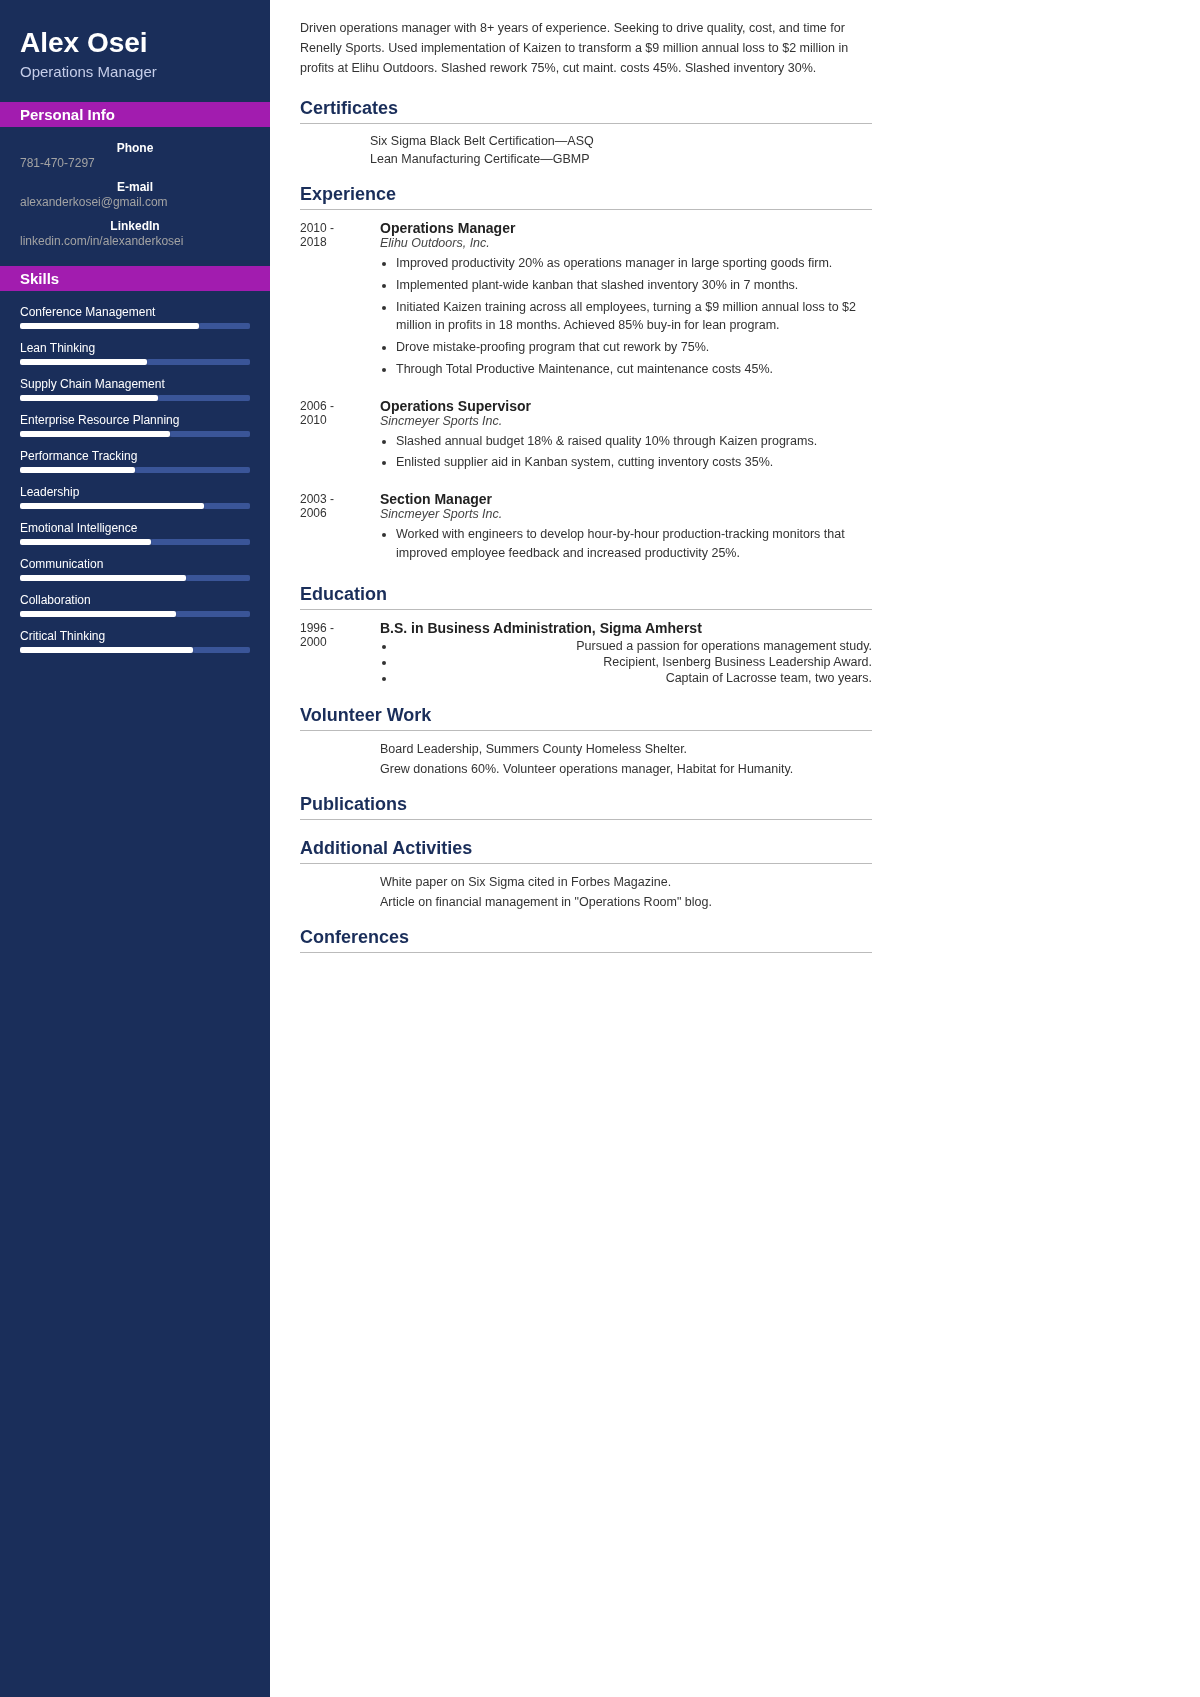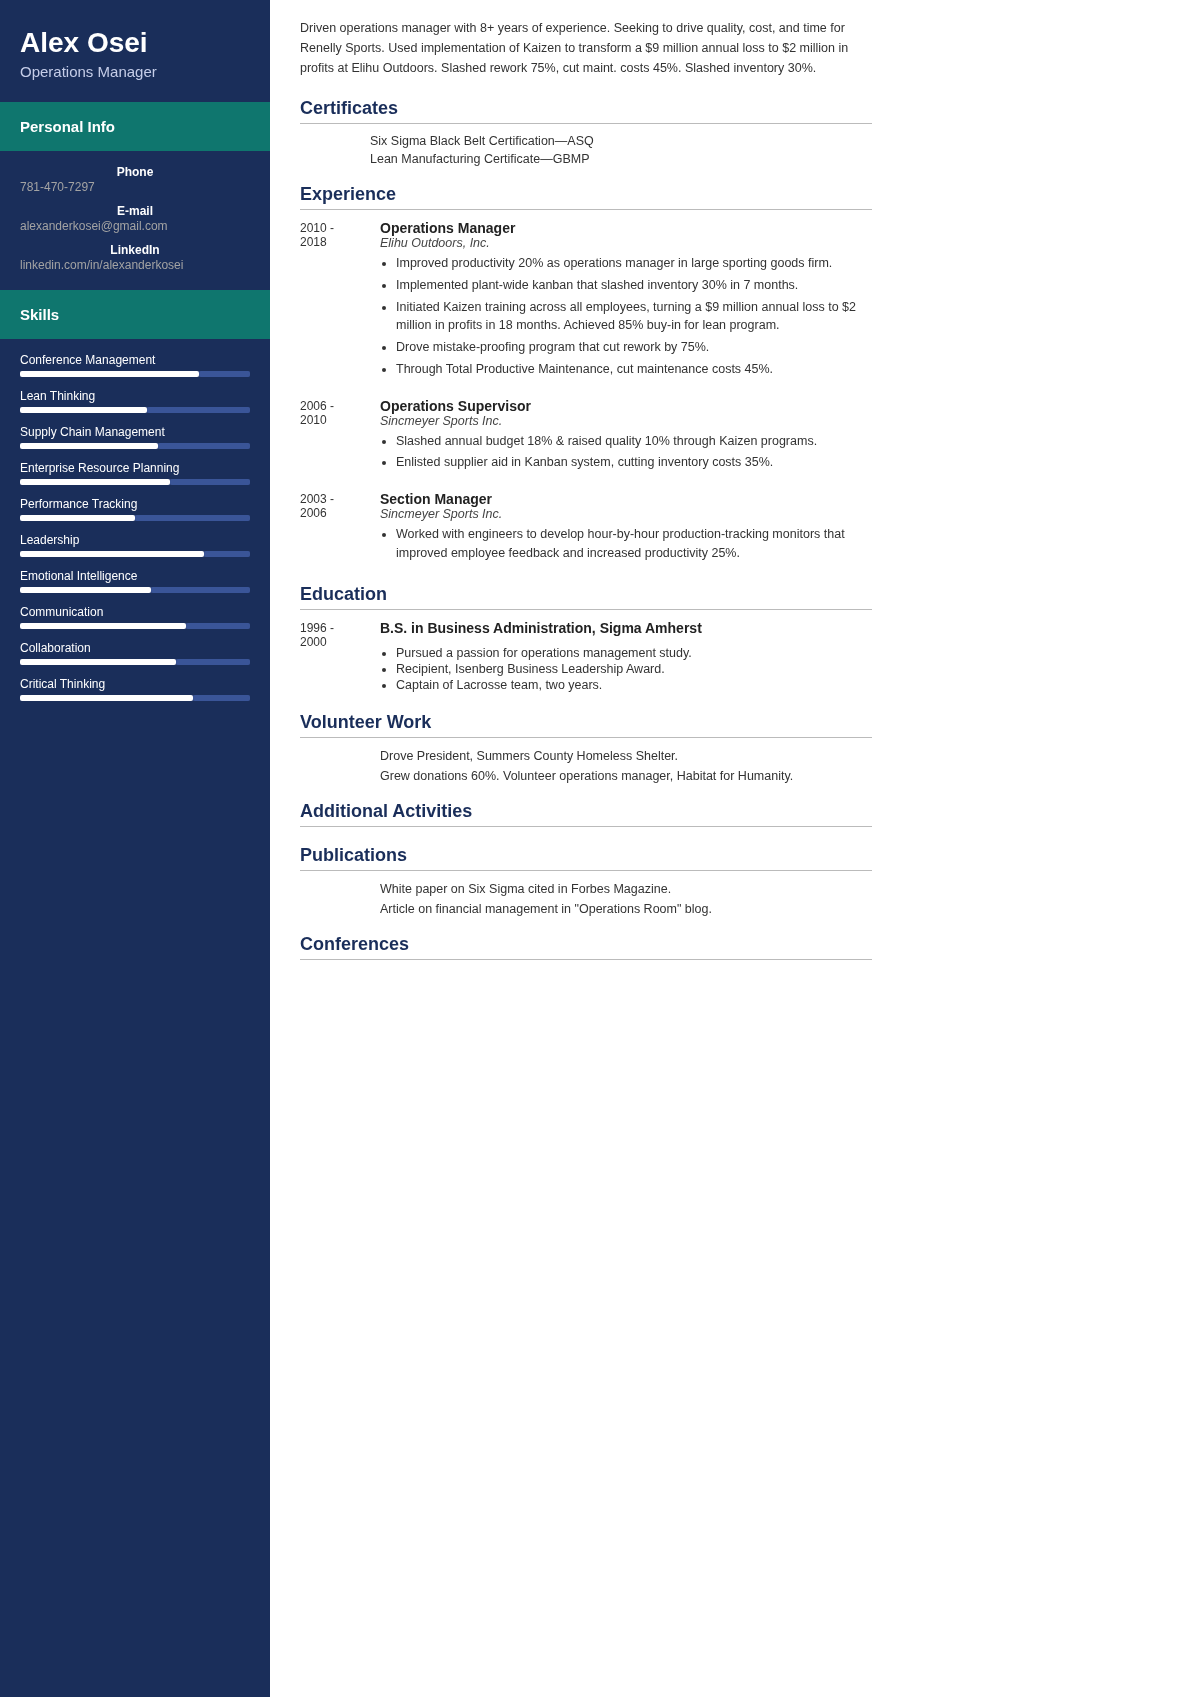--- a/index.html
+++ b/index.html
@@ -33,22 +33,22 @@
     }
     .sidebar-title {
       font-size: 15px;
       color: #c5cde8;
       margin-bottom: 22px;
     }
     .sidebar-section-title {
       font-size: 15px;
       font-weight: 700;
       color: #fff;
-      background: #0f766e;
-      padding: 16px 8px;
+      background: #a21caf;
+      padding: 4px 8px;
       margin-bottom: 14px;
       margin-left: -20px;
       margin-right: -20px;
       padding-left: 20px;
     }
     .info-label {
       font-weight: 700;
       font-size: 12px;
       color: #fff;
       margin-bottom: 1px;
@@ -158,21 +158,22 @@
       flex: 1;
     }
     .edu-degree {
       font-size: 14px;
       font-weight: 700;
       color: #222;
     }
     .edu-bullets {
       list-style: disc;
       padding-left: 16px;
-      margin-top: 10px;
+      margin-top: 3px;
+      text-align: right;
     }
     .edu-bullets li {
       font-size: 12.5px;
       color: #333;
       margin-bottom: 2px;
     }
     .vol-row {
       margin-left: 80px;
       margin-bottom: 5px;
     }
@@ -381,27 +382,27 @@
               <li>Pursued a passion for operations management study.</li>
               <li>Recipient, Isenberg Business Leadership Award.</li>
               <li>Captain of Lacrosse team, two years.</li>
             </ul>
       </div>
     </div>
       </div>
 
     <div class="section-title">Volunteer Work</div>
     <div id="vol-container">
-        <div class="vol-row"><span class="vol-text">Drove President, Summers County Homeless Shelter.</span></div>
+        <div class="vol-row"><span class="vol-text">Board Leadership, Summers County Homeless Shelter.</span></div>
         <div class="vol-row"><span class="vol-text">Grew donations 60%. Volunteer operations manager, Habitat for Humanity.</span></div>
       </div>
 
+    <div class="section-title">Publications</div>
+
     <div class="section-title">Additional Activities</div>
-
-    <div class="section-title">Publications</div>
     <div id="pub-container">
         <div class="pub-row"><span class="pub-text">White paper on Six Sigma cited in Forbes Magazine.</span></div>
         <div class="pub-row"><span class="pub-text">Article on financial management in "Operations Room" blog.</span></div>
       </div>
 
     <div class="section-title">Conferences</div>
   </div>
 </div>
 
 </body></html>

